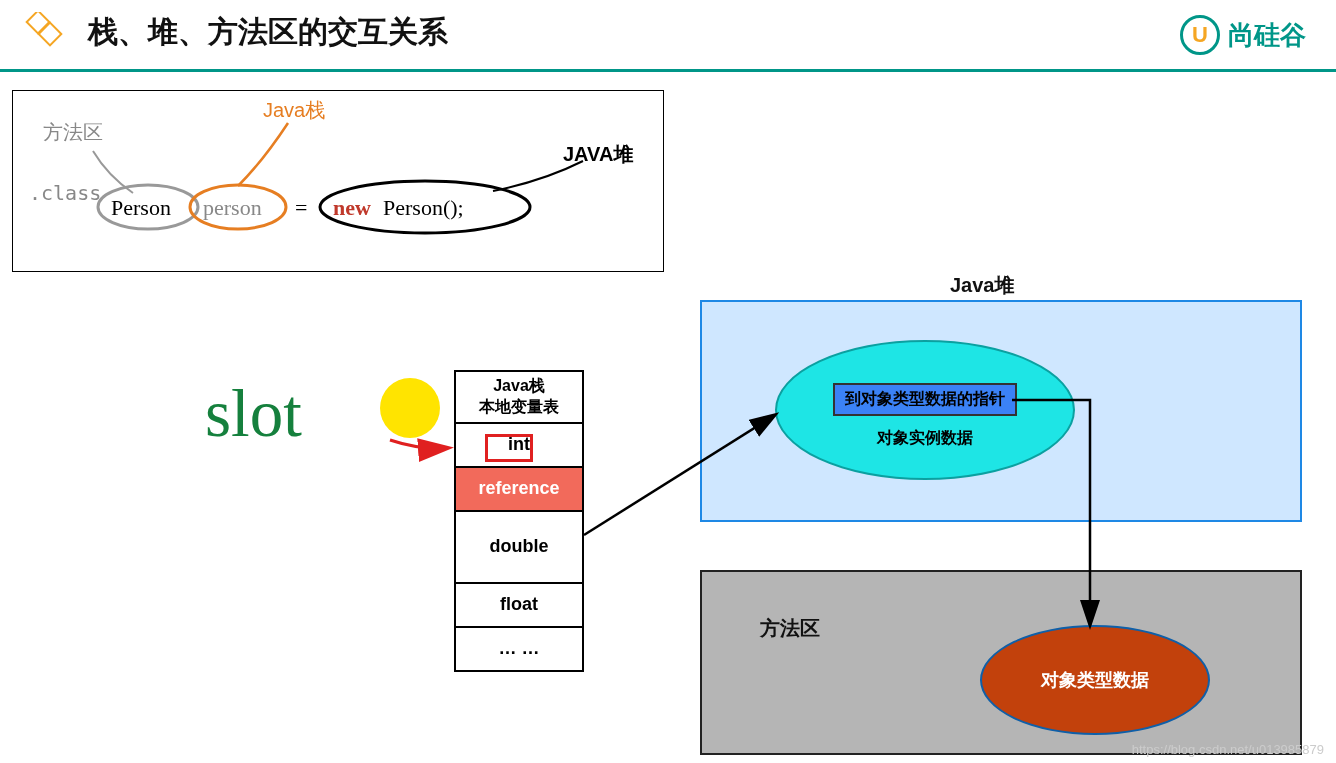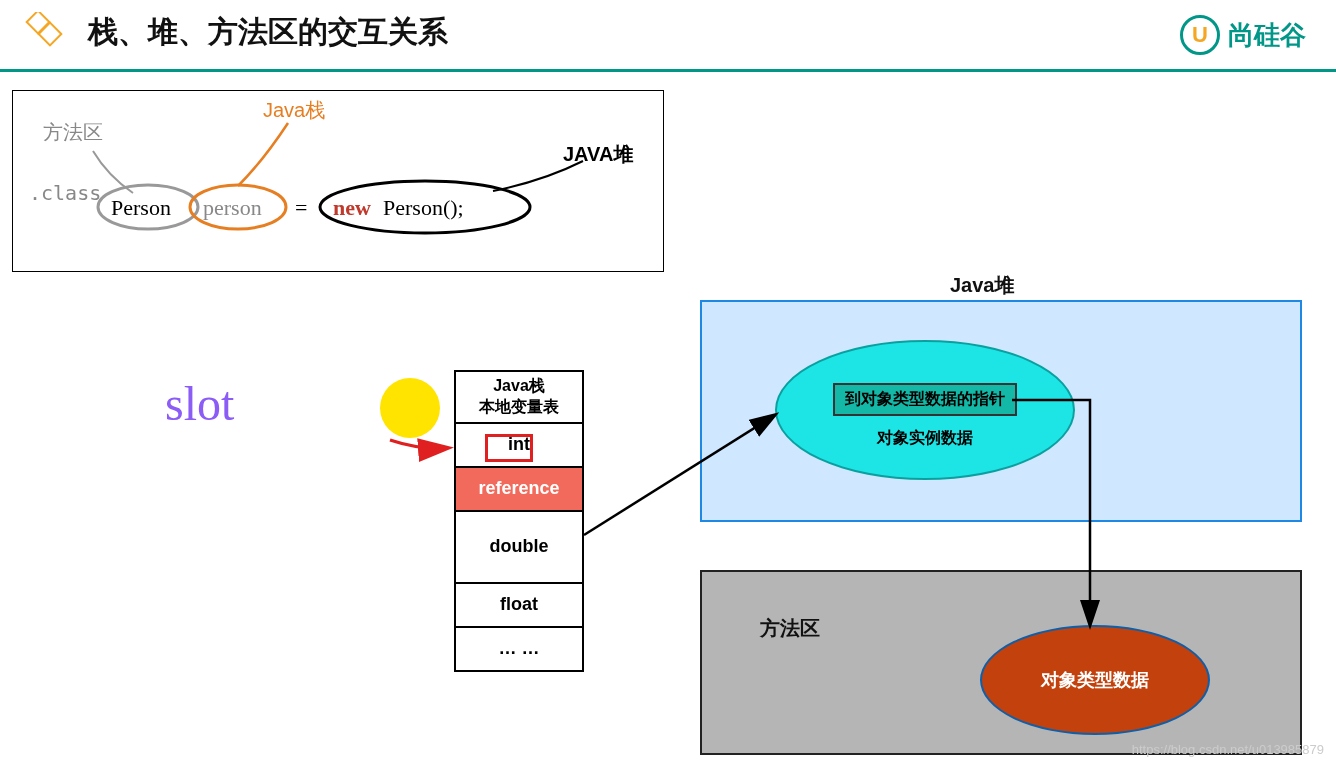--- a/index.html
+++ b/index.html
@@ -105,21 +105,21 @@
     height: 140px;
     border-radius: 50%;
     background: #1ee5e5;
     border: 2px solid #0ba0a0;
     display: flex;
     flex-direction: column;
     align-items: center;
     justify-content: center;
   }
   .pointer-box {
-    background: #14b8a6;
+    background: #3b82f6;
     border: 2px solid #333;
     padding: 4px 10px;
     font-size: 16px;
     font-weight: 700;
     color: #000;
     margin-bottom: 12px;
     margin-top: 12px;
   }
   .instance-label {
     font-size: 16px;
@@ -197,23 +197,24 @@
     left: 485px;
     top: 434px;
     width: 48px;
     height: 28px;
     border: 3px solid #e02020;
     pointer-events: none;
   }
   .handwritten {
     position: absolute;
     font-family: "Comic Sans MS", cursive;
-    color: #8b5cf6;
-    font-size: 48px;
+    color: #15803d;
+    font-size: 67px;
     line-height: 1;
+    margin-left: 40px;
   }
   .yellow-dot {
     position: absolute;
     left: 380px;
     top: 378px;
     width: 60px;
     height: 60px;
     border-radius: 50%;
     background: #ffe400;
   }

